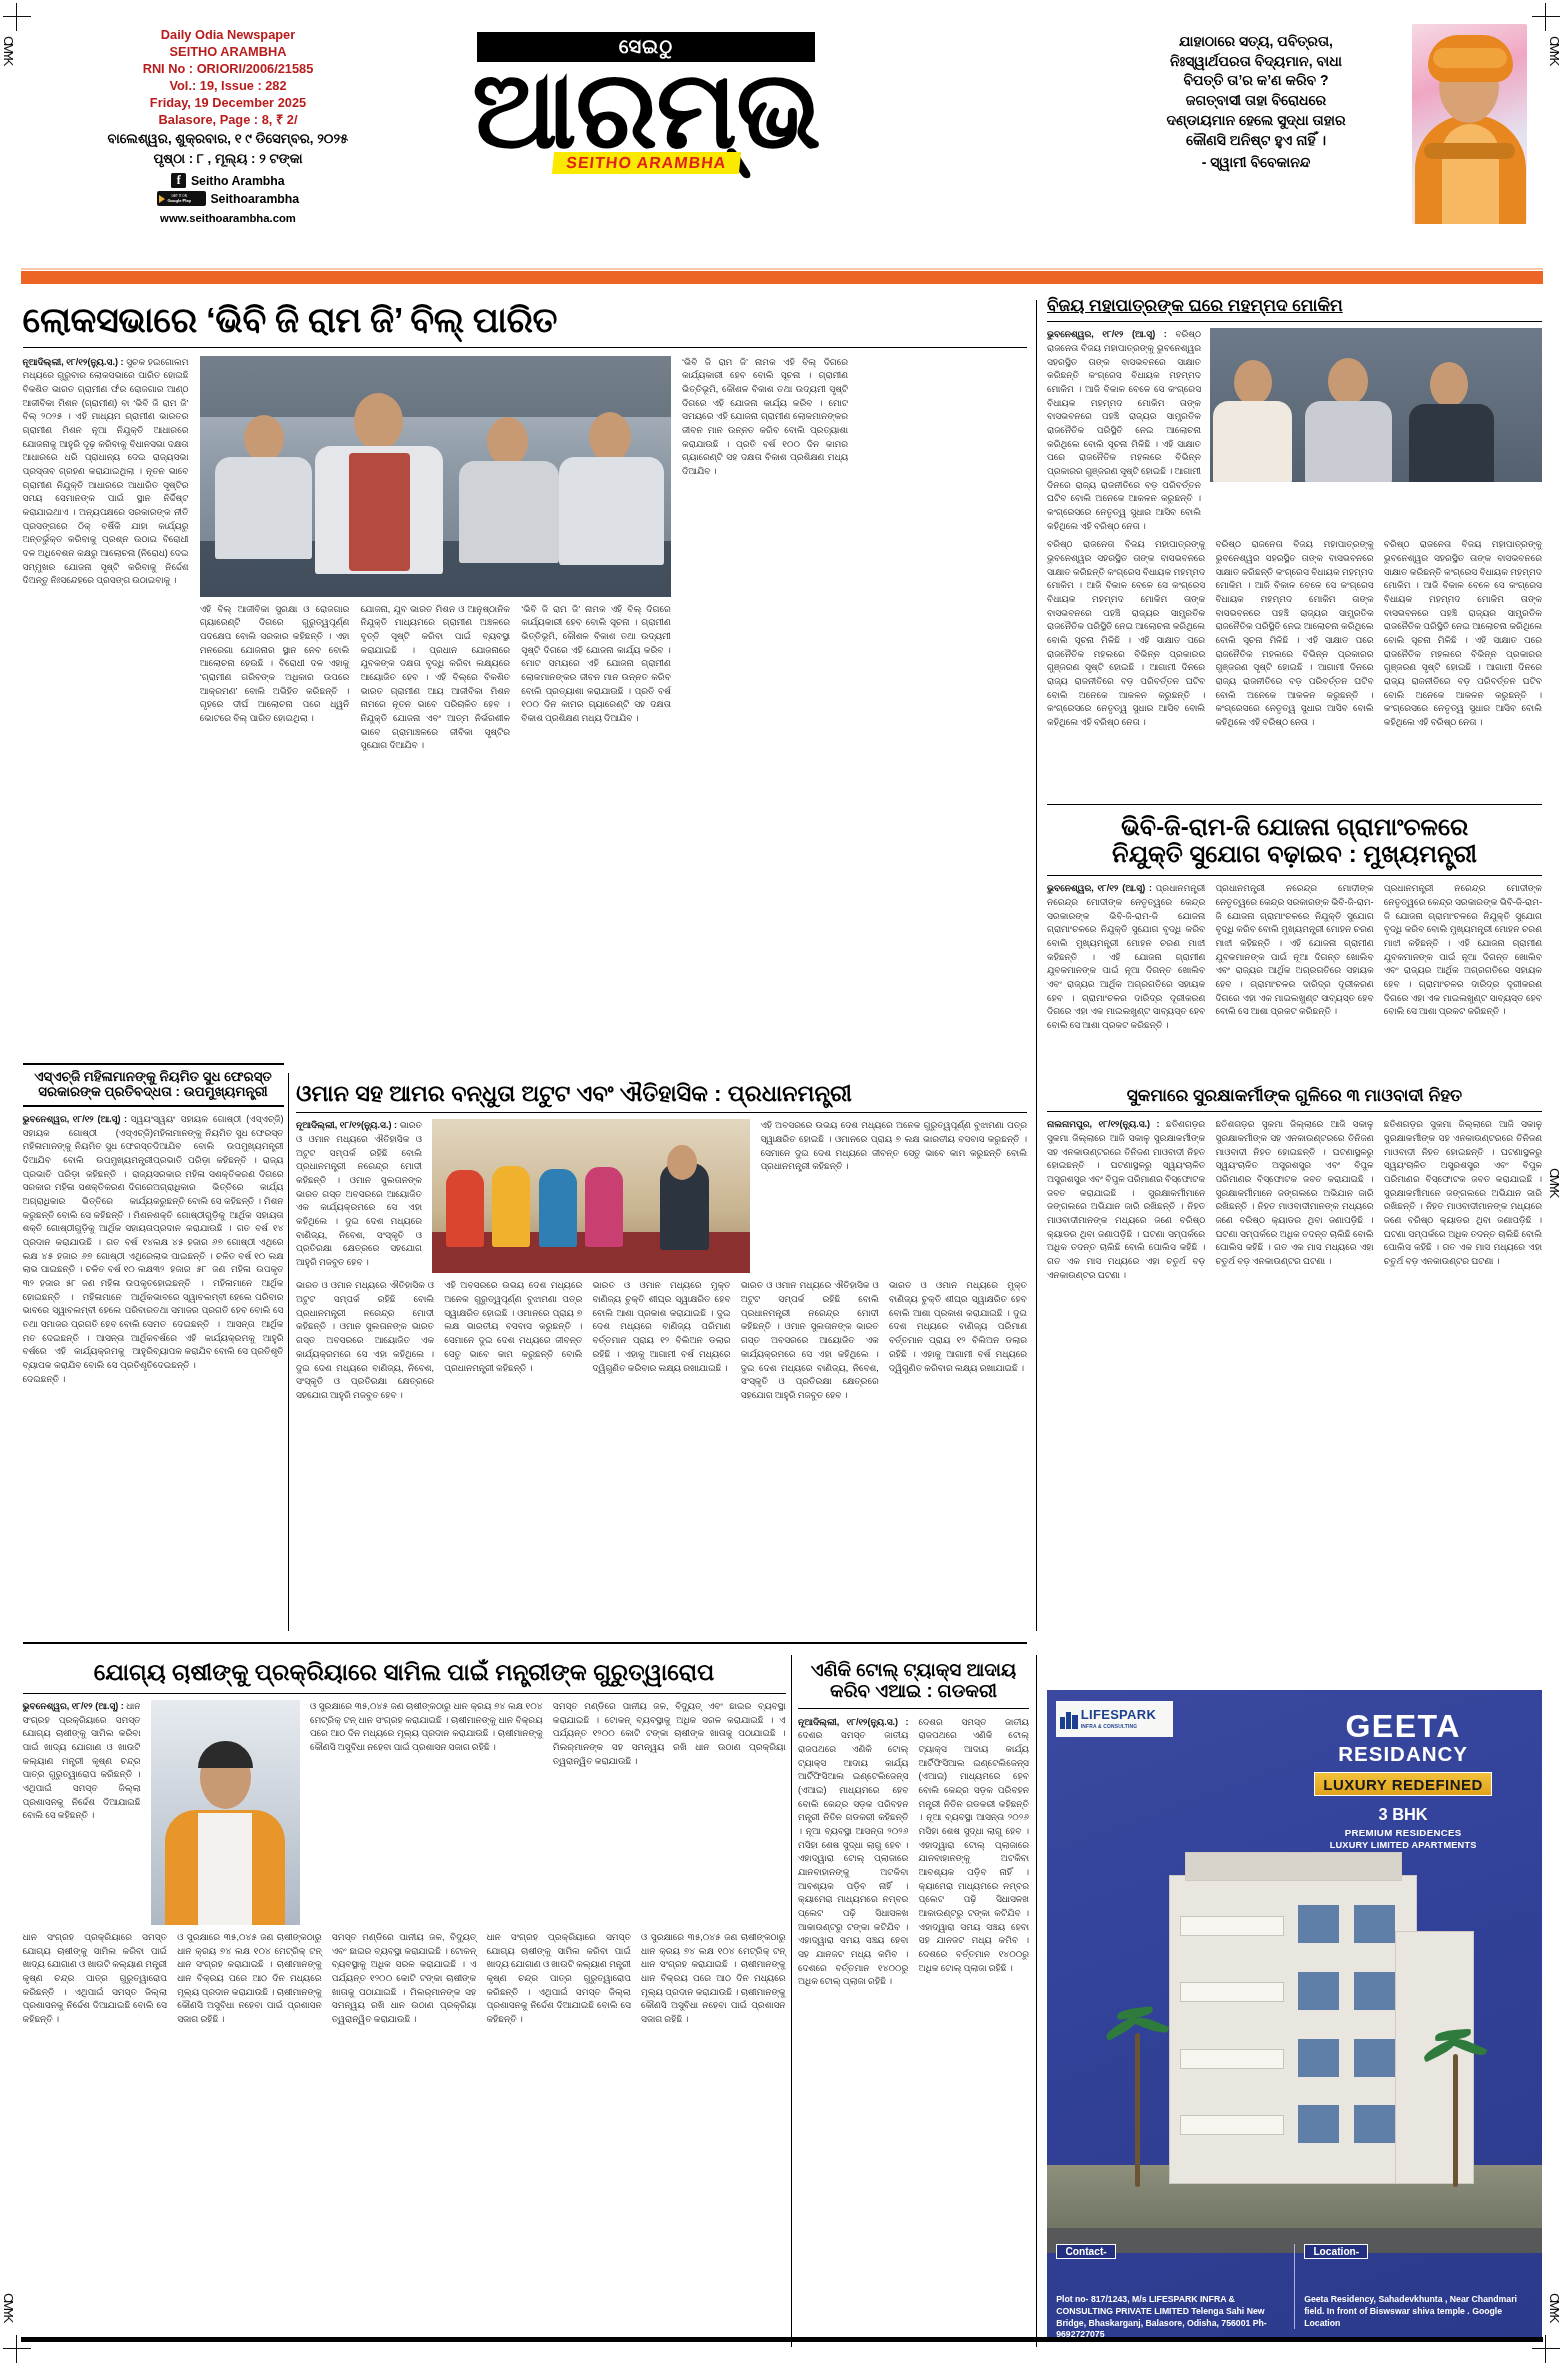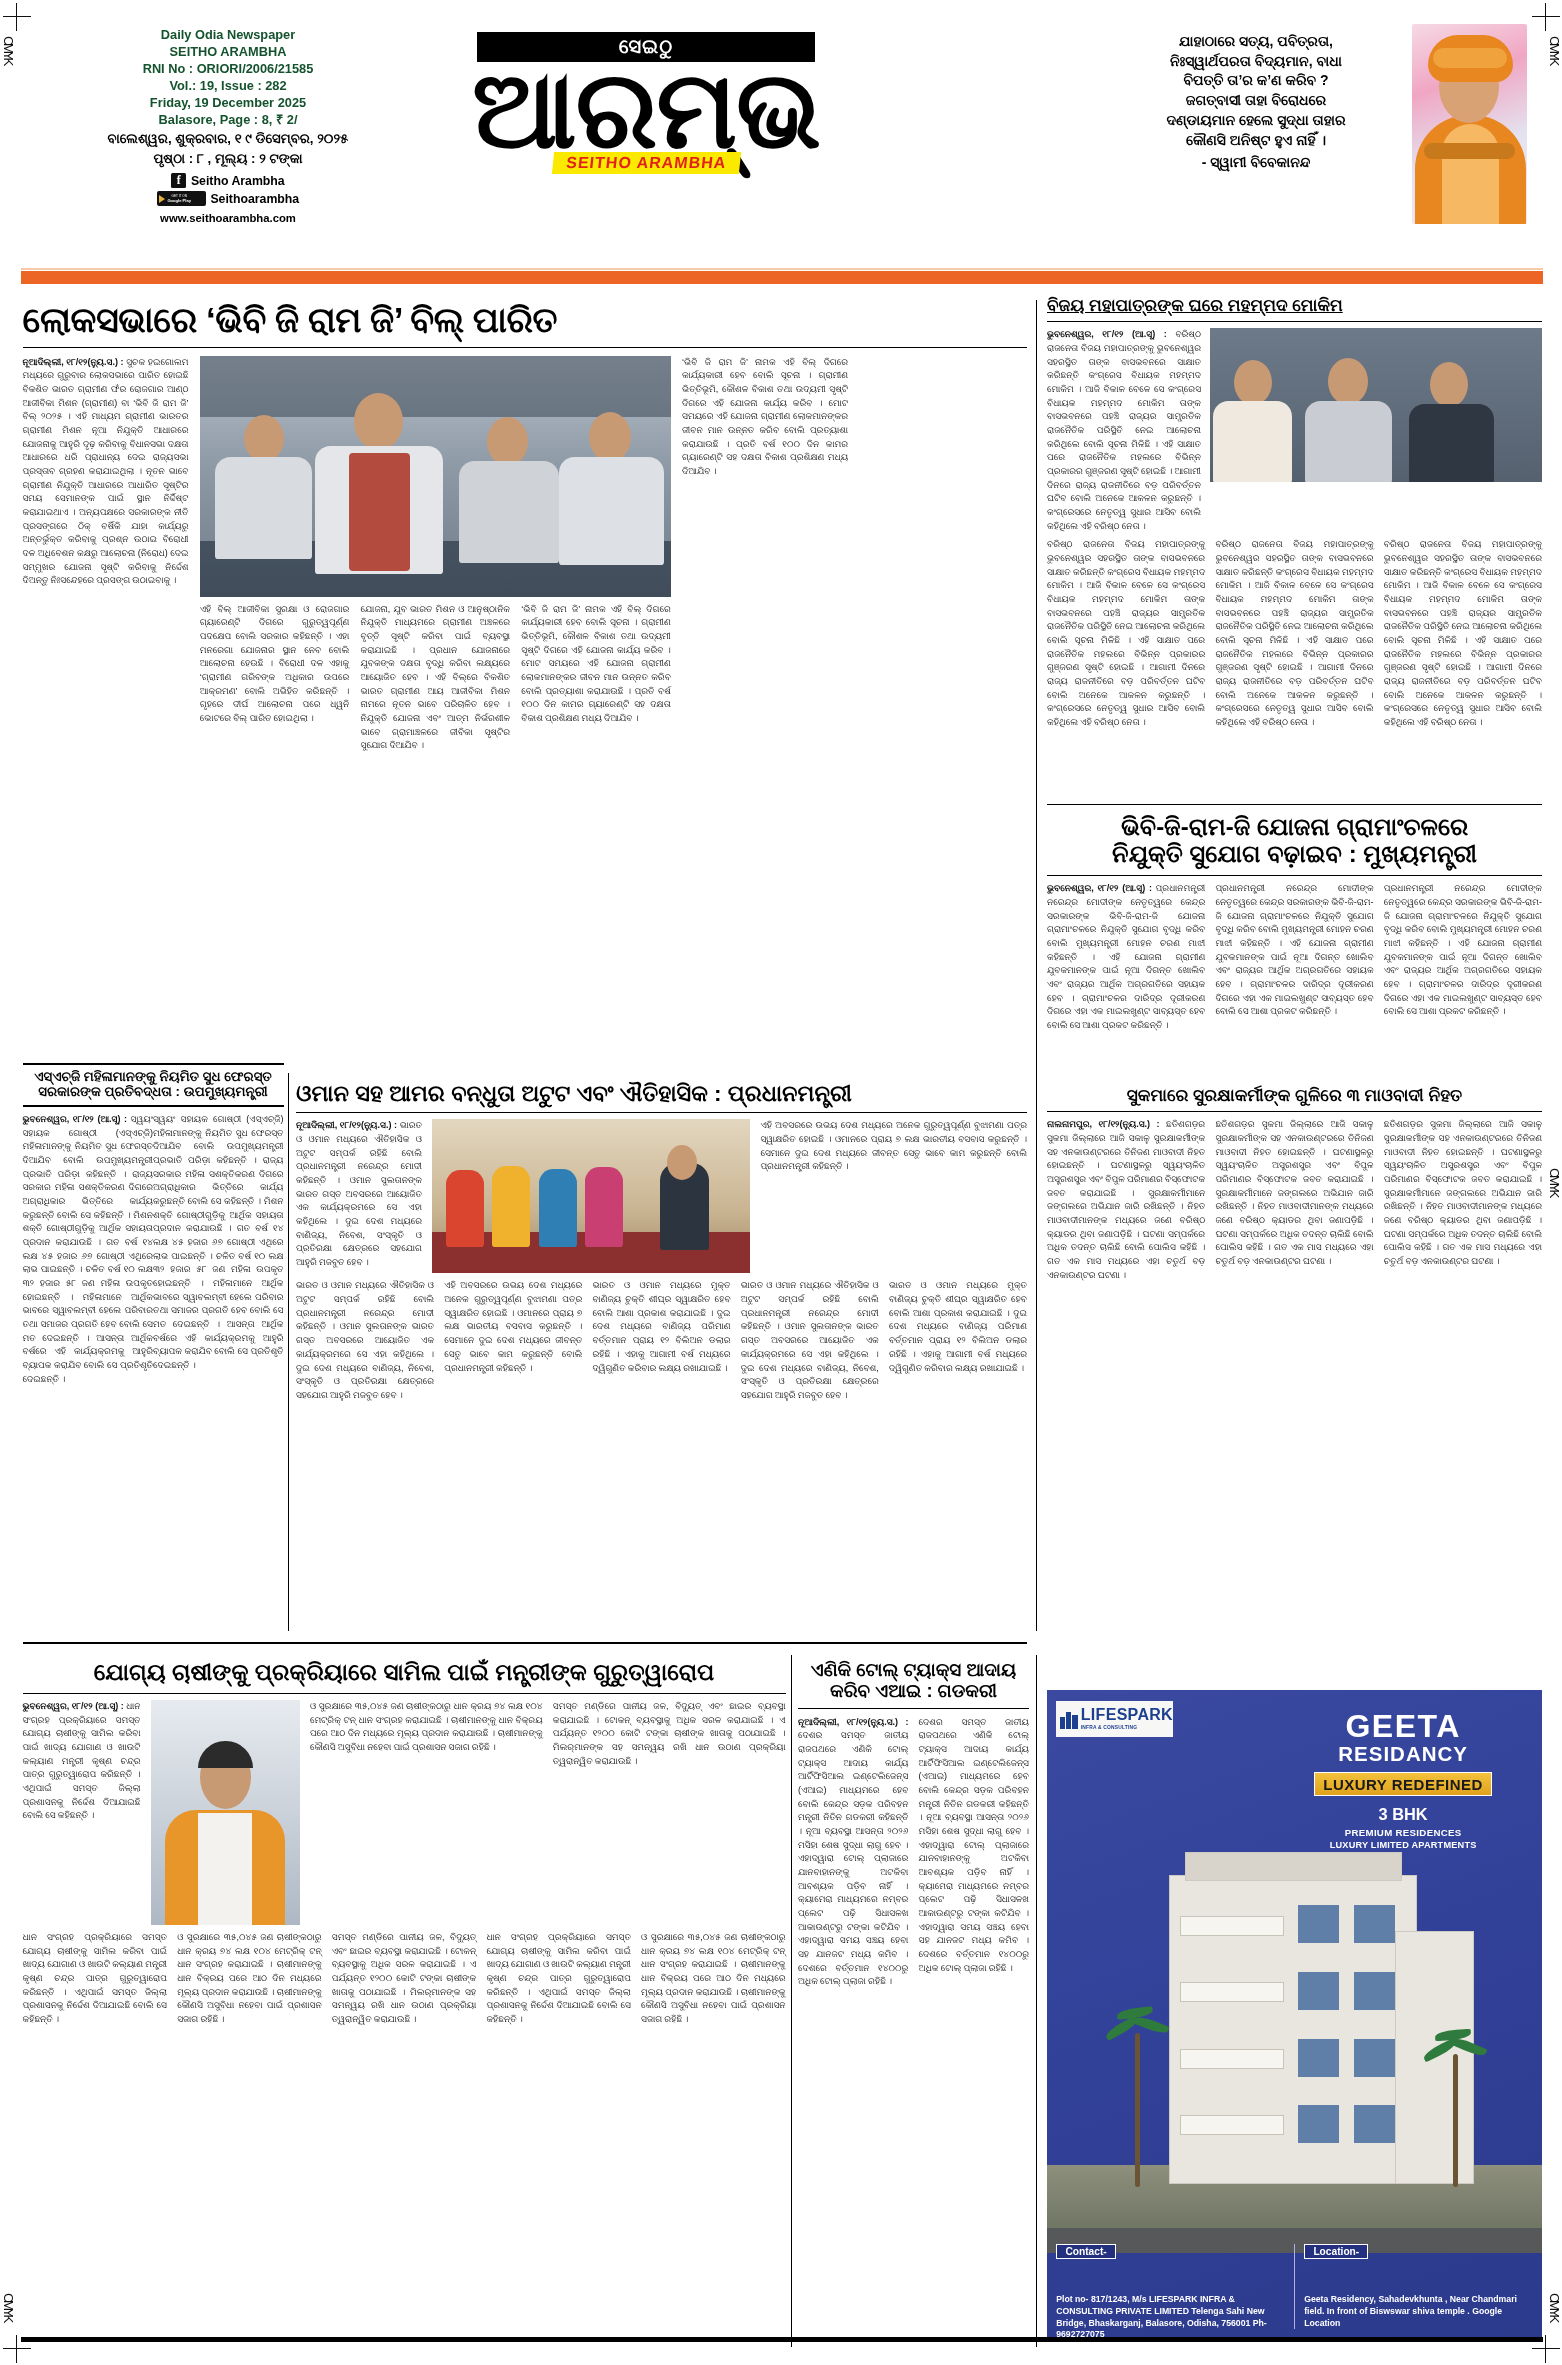--- a/index.html
+++ b/index.html
@@ -12,21 +12,21 @@
   .cropmark{position:absolute;color:#111;font-size:17.4px;line-height:1;}
   .cm-v{writing-mode:vertical-rl;letter-spacing:-3.1px;font-size:13.3px;}
   .plus{position:absolute;width:28px;height:28px;}
   .plus:before,.plus:after{content:"";position:absolute;background:#111;}
   .plus:before{left:13.3px;top:0;width:1px;height:28px;}
   .plus:after{top:13.3px;left:0;height:1px;width:28px;}
 
   
   .masthead{position:absolute;left:20.5px;top:14.3px;right:20.5px;height:241px;}
   .mh-left{position:absolute;left:72px;top:11.3px;width:271px;text-align:center;}
-  .mh-left .en{font-weight:bold;font-size:12.8px;line-height:1.34;color:#14532d;}
+  .mh-left .en{font-weight:bold;font-size:12.8px;line-height:1.34;color:#b91c1c;}
   .mh-left .od{font-size:13.3px;line-height:1.35;color:#000;font-weight:bold;margin-top:2px;}
   .mh-social{margin-top:5.1px;display:flex;flex-direction:column;align-items:center;gap:2.6px;}
   .social-row{display:flex;align-items:center;gap:4.6px;font-size:12.3px;font-weight:bold;}
   .fb-badge{width:15px;height:15px;background:#111;color:#fff;font-size:11.8px;font-weight:bold;
             display:flex;align-items:center;justify-content:center;border-radius:1.5px;
             font-family:"Liberation Serif",serif;}
   .gp-badge{width:49px;height:15.4px;background:#111;color:#fff;border-radius:2px;
             display:flex;align-items:center;gap:2px;padding:0 2.6px;box-sizing:border-box;}
   .gp-tri{width:0;height:0;border-left:6.7px solid #e5b23a;border-top:4.1px solid transparent;
           border-bottom:4.1px solid transparent;}
@@ -101,21 +101,21 @@
 
   
   .ad{position:absolute;left:1047px;top:1690px;width:495px;height:650px;
       background:linear-gradient(160deg,#3b4aa0 0%,#33429a 38%,#2c3a8c 100%);
       overflow:hidden;color:#fff;}
   .ad-logo{position:absolute;left:9.2px;top:11.3px;width:117px;height:36px;background:#f7f7f5;
            display:flex;align-items:center;gap:3.1px;padding:0 4.1px;box-sizing:border-box;}
   .ad-logo-mark{width:17.4px;height:19.5px;position:relative;flex:0 0 auto;}
   .ad-logo-mark span{position:absolute;bottom:0;background:#1d3f8f;}
   .ad-logo-txt{line-height:1.02;}
-  .ad-logo-txt .a1{color:#1d3f8f;font-weight:bold;font-size:16px;letter-spacing:0.3px;}
+  .ad-logo-txt .a1{color:#1d3f8f;font-weight:bold;font-size:13px;letter-spacing:0.3px;}
   .ad-logo-txt .a2{color:#1d3f8f;font-size:4.9px;font-weight:bold;letter-spacing:0.2px;}
   .ad-head{position:absolute;right:18.4px;top:19.5px;width:241px;text-align:center;}
   .ad-geeta{font-size:32px;font-weight:bold;letter-spacing:1.5px;line-height:1;}
   .ad-resid{font-size:20.5px;font-weight:bold;letter-spacing:1px;line-height:1.15;}
   .ad-lux{display:inline-block;margin-top:7.2px;background:linear-gradient(#f3c23c,#e0a21d);
           color:#1a1a1a;font-weight:bold;font-size:15px;letter-spacing:0.5px;
           padding:2.6px 8.2px;border:1px solid #fff;}
   .ad-bhk{font-size:16.4px;font-weight:bold;margin-top:8.2px;}
   .ad-sub{font-size:9.7px;font-weight:bold;letter-spacing:0.3px;margin-top:3.1px;}
   .ad-sub2{font-size:9.2px;font-weight:bold;letter-spacing:0.2px;margin-top:2px;}

